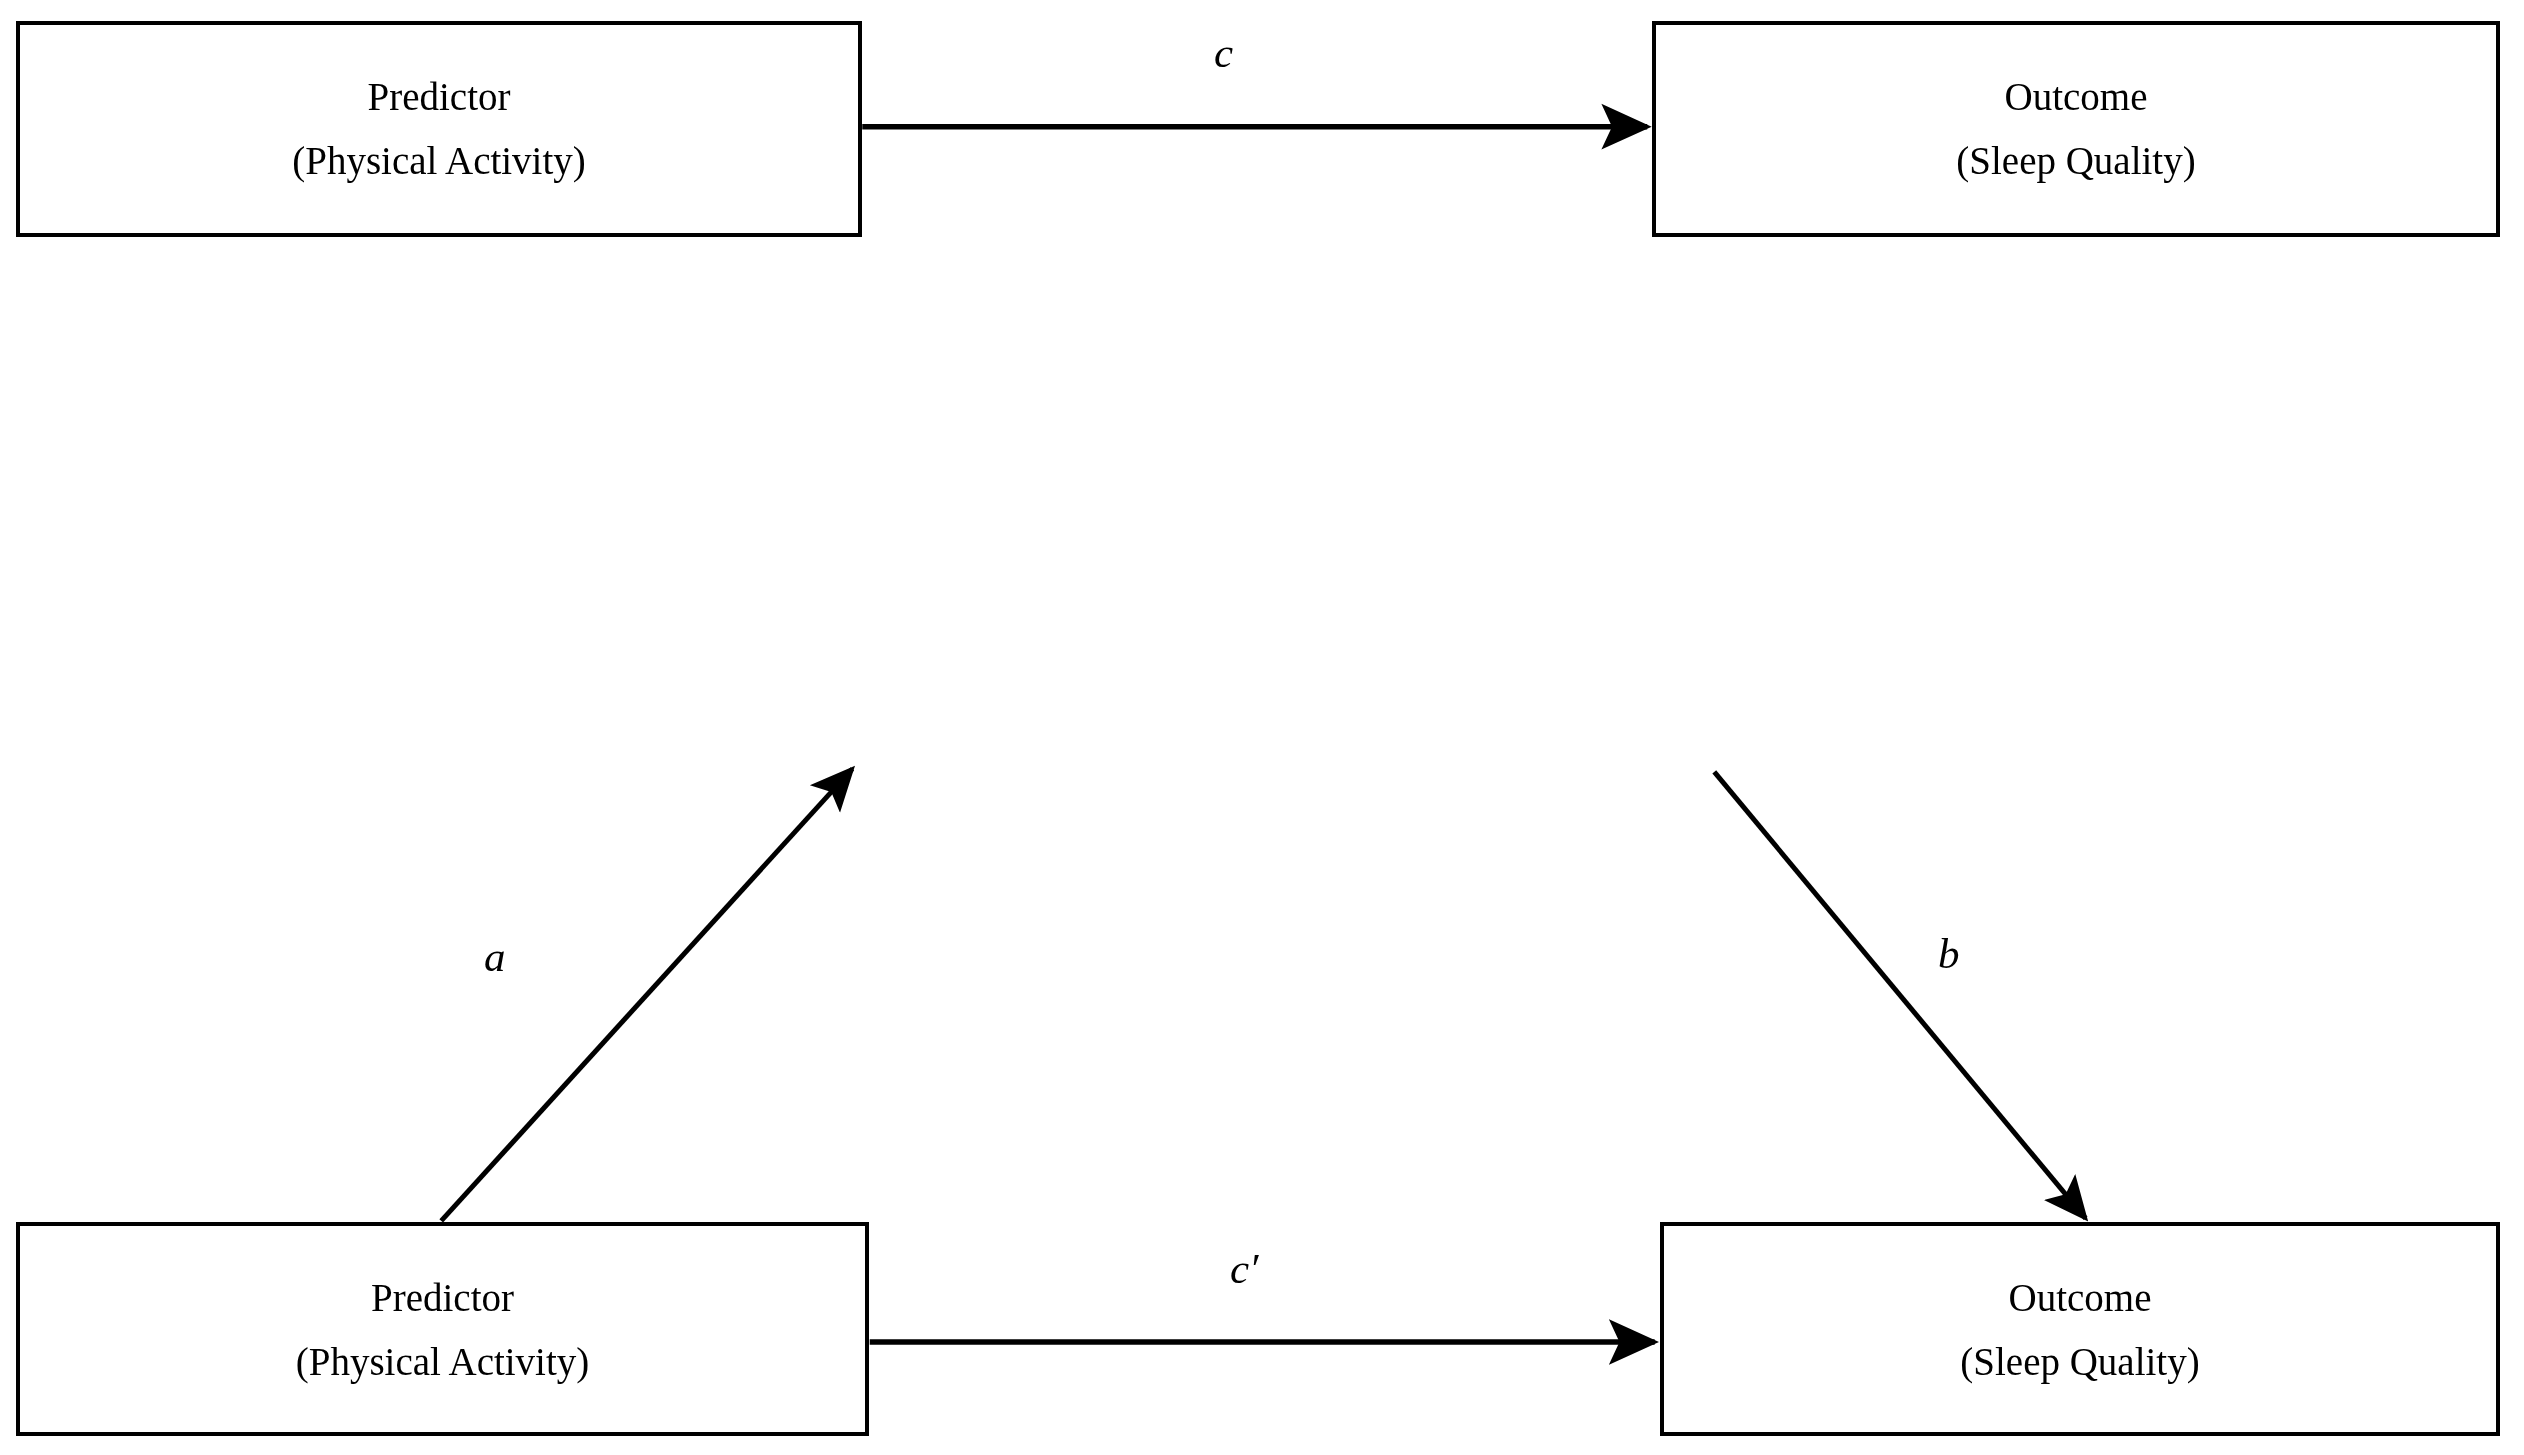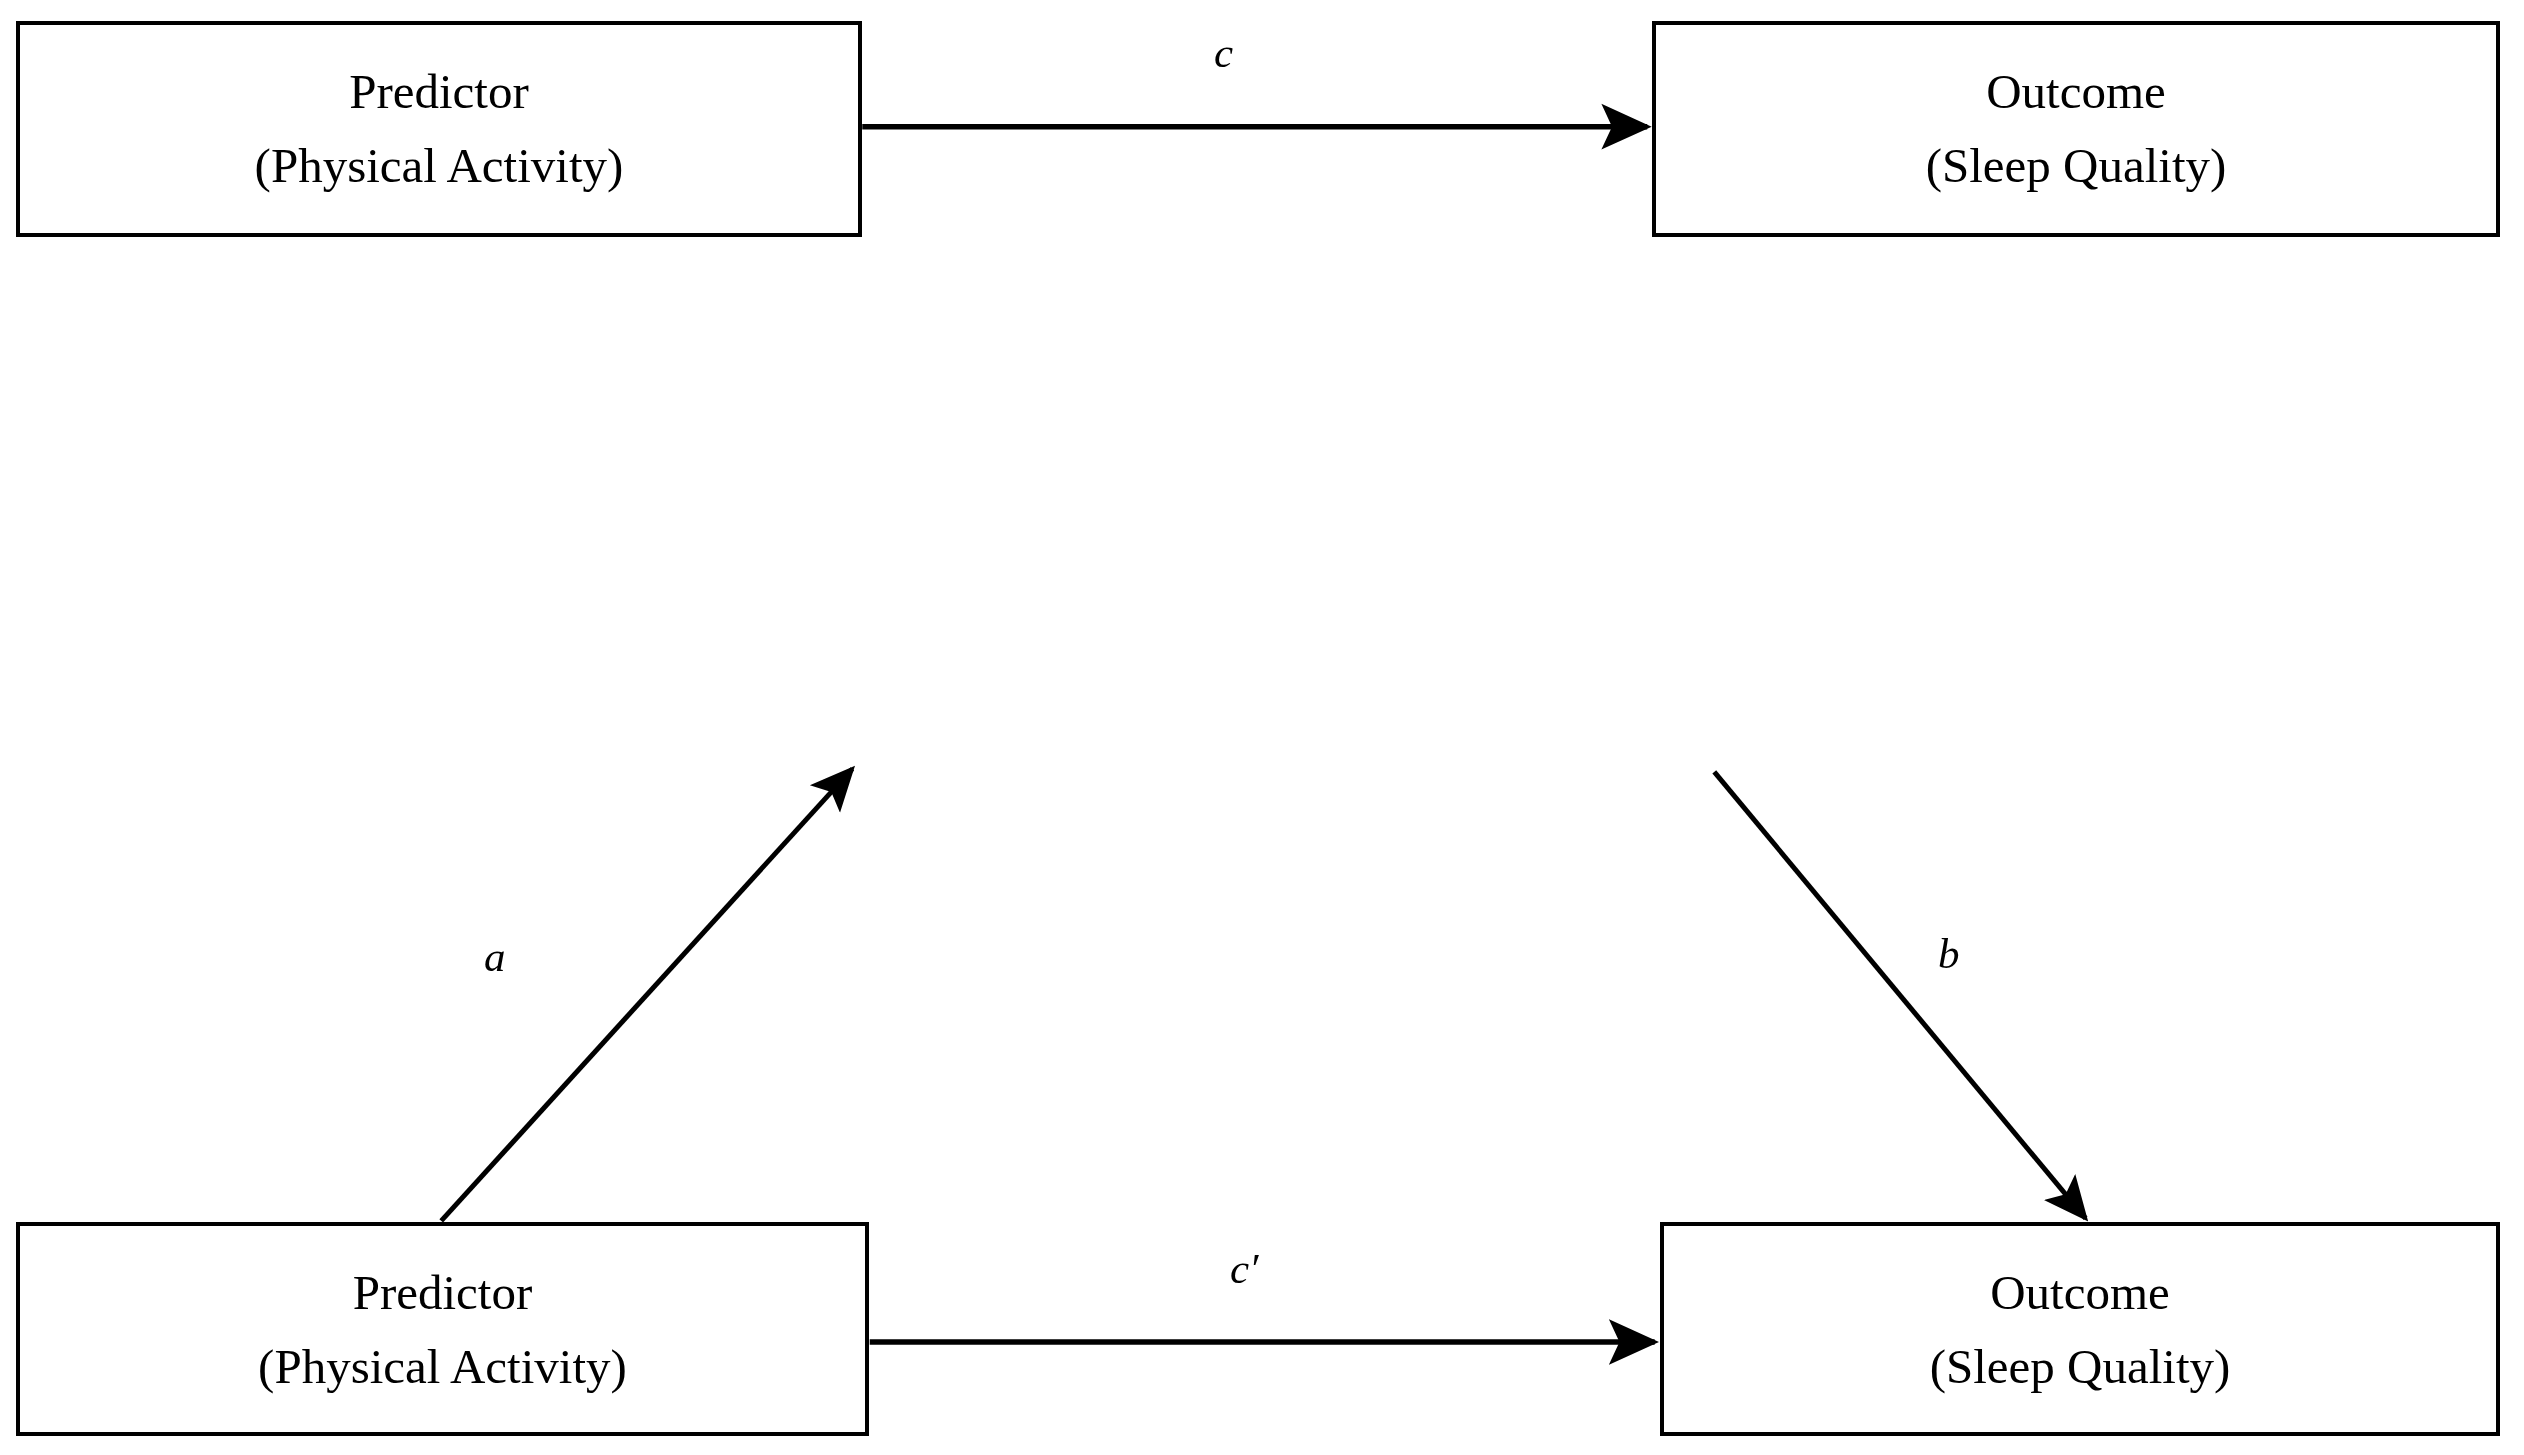--- a/index.html
+++ b/index.html
@@ -20,21 +20,21 @@
     box-sizing: border-box;
     border: 4.3px solid #000000;
     background: #ffffff;
     display: flex;
     flex-direction: column;
     align-items: center;
     justify-content: center;
     color: #000000;
   }
   .node-line {
-    font-size: 49px;
+    font-size: 39px;
     line-height: 1.0;
     white-space: nowrap;
     text-align: center;
   }
   .node-line.primary { margin-bottom: 25px; }
   .node-line.secondary { margin-bottom: 0; font-family: Liberation Serif, serif; }
 
   
   #box-predictor-top  { left: 16px;   top: 20.5px;   width: 846px; height: 216px; }
   #box-outcome-top    { left: 1652px; top: 20.5px;   width: 848px; height: 216px; }

